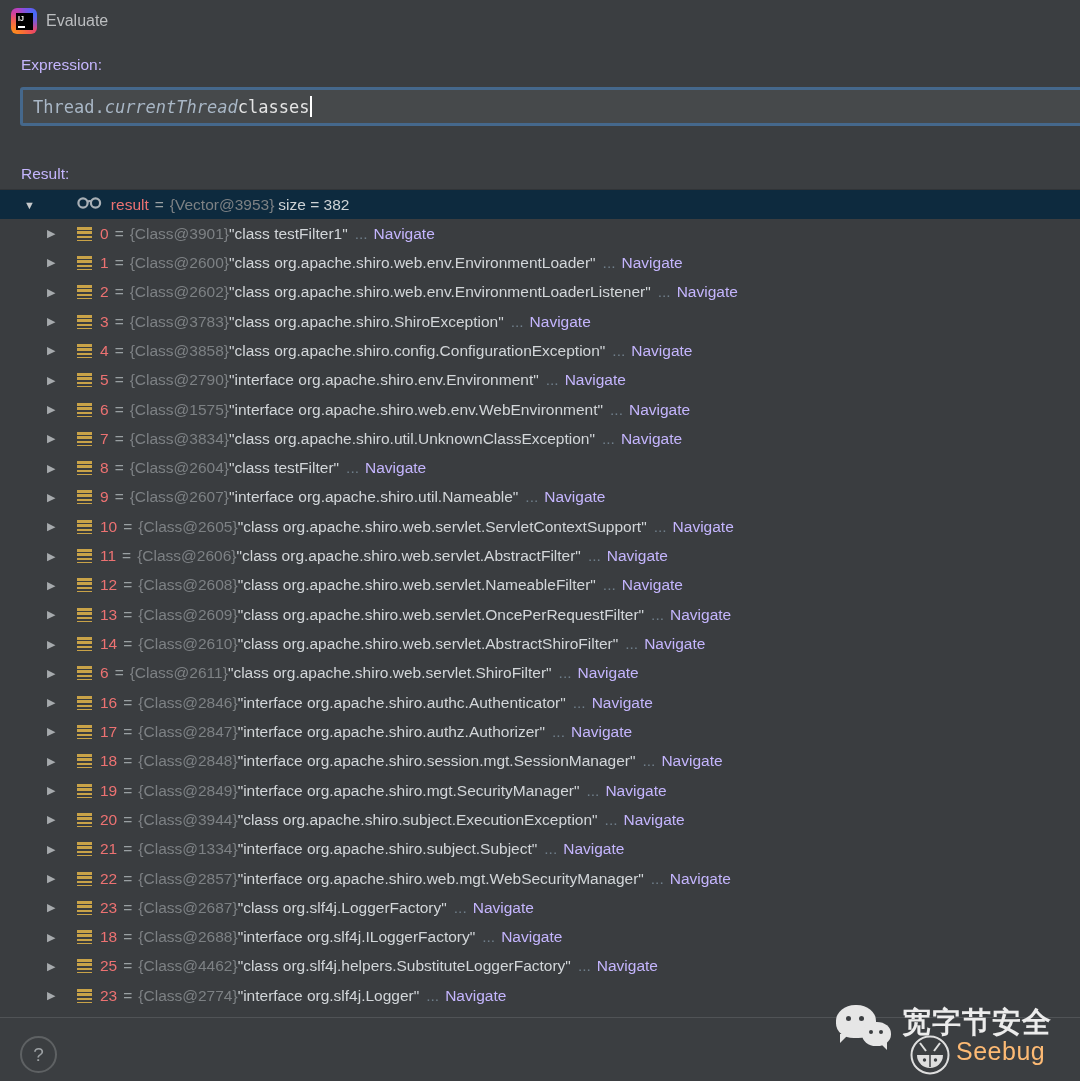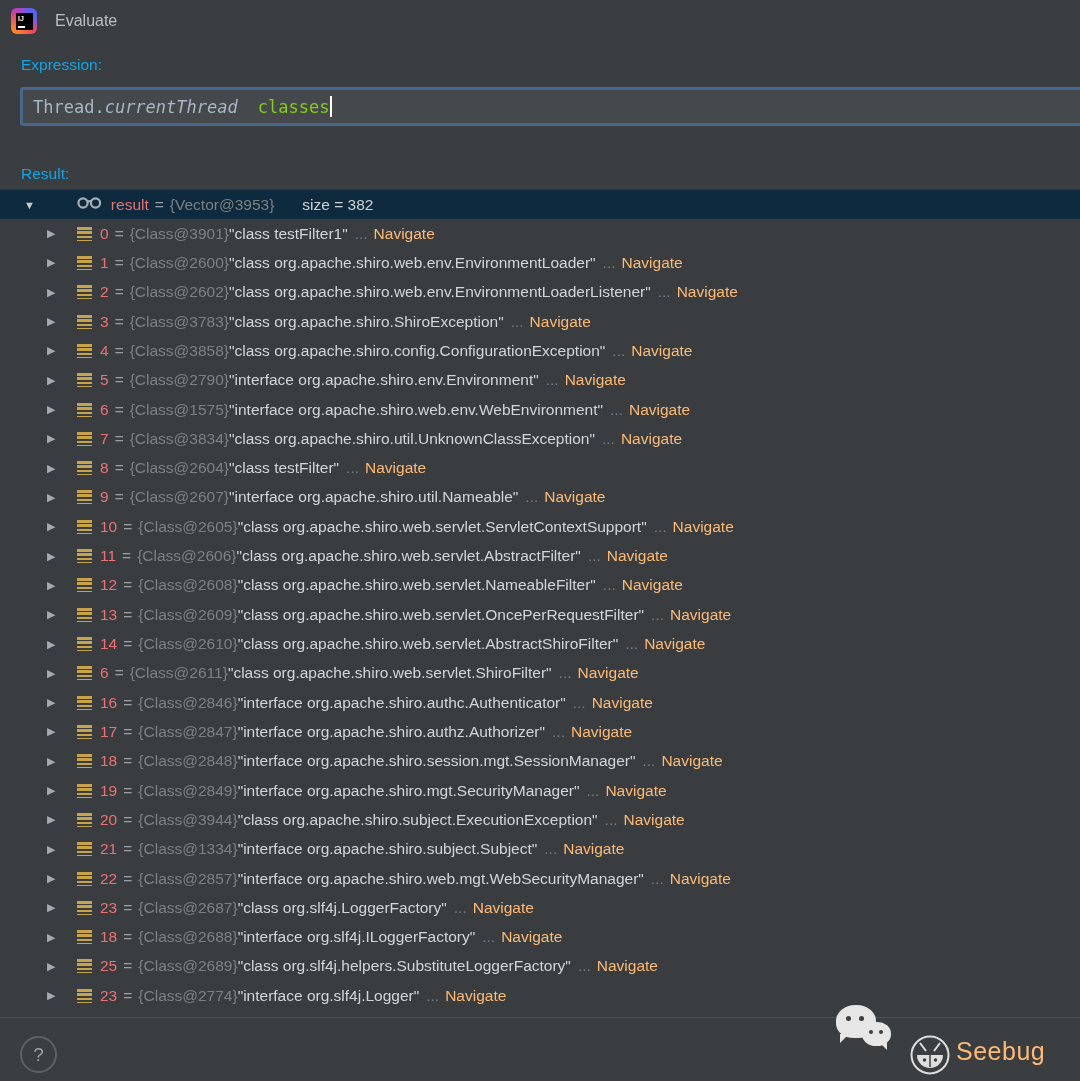--- a/index.html
+++ b/index.html
@@ -7,74 +7,74 @@
   body {
     background:#3b3e41;
     font-family:"Liberation Sans", sans-serif;
     position:relative;
     overflow:hidden;
     color:#bcbec0;
   }
 
   
   .titlebar { position:absolute; top:0; left:0; width:100%; height:42px;
-    display:flex; align-items:center; padding-left:11px; gap:18px; }
+    display:flex; align-items:center; padding-left:11px; gap:9px; }
   .idea-icon { width:26px; height:26px; border-radius:6px; position:relative;
     background:
       radial-gradient(circle at 88% 22%, #3e6dfc 0%, rgba(62,109,252,0) 55%),
       radial-gradient(circle at 10% 95%, #fd8c1e 0%, rgba(253,140,30,0) 55%),
       linear-gradient(200deg, #9a3ef0 0%, #e3447c 55%, #fc5b2d 100%); }
   .idea-icon .inner { position:absolute; left:5px; top:5px; width:17px; height:17px;
     background:#000; color:#fff; font-size:7px; font-weight:bold; padding:2px;
     line-height:7px; }
   .idea-icon .inner::after { content:""; position:absolute; left:2px; bottom:2px;
     width:7px; height:2px; background:#fff; }
   .window-title { color:#bcbec0; font-size:16px; }
 
   
-  .field-label { position:absolute; left:21px; font-size:15.5px; color:#0ea5e9; }
+  .field-label { position:absolute; left:21px; font-size:15.5px; color:#c4b5fd; }
   .expr-label { top:56px; }
   .result-label { top:165px; }
 
   
   .expr-field { position:absolute; left:20px; top:87px; width:1068px; height:39px;
     background:#46494b; border:3px solid #45688c; border-radius:3px;
     display:flex; align-items:center; padding-left:10px;
     font-family:"DejaVu Sans Mono", monospace; font-size:17px; color:#a9b7c6;
     white-space:pre; }
   .seg-italic { font-style:italic; }
-  .seg-field { color:#84cc16;margin-left:20px; }
+  .seg-field { color:#e5e5e5; }
   .caret { display:inline-block; width:2px; height:21px; background:#ffffff;
     margin-left:1px; }
 
   
   .tree { position:absolute; left:0; top:189px; width:1080px; height:829px;
     background:#3a3d40; border-top:1px solid #313437;
     border-bottom:1px solid #505356; overflow:hidden; }
   .root-row { height:29px; background:#0d2a3e; display:flex; align-items:center;
     padding-left:24px; font-size:15.5px; white-space:pre; }
   .twisty { width:15px; font-size:11px; color:#a6aaad; flex:0 0 auto; }
   .root-row .twisty { color:#c7cacc; margin-right:12px; }
   .glasses { flex:0 0 auto; margin-right:9px; }
   .name-salmon { color:#ed7272; }
   .eq { color:#9aa0a3; padding:0 6px; }
   .ref { color:#7d8184; }
-  .size-text { color:#ced3d6; margin-left:28px; }
+  .size-text { color:#ced3d6; margin-left:4px; }
 
   .rows { display:flex; flex-direction:column; }
   .tree-row { height:29.32px; flex:0 0 auto; display:flex; align-items:center;
     padding-left:47px; font-size:15.5px; white-space:pre; }
   .tree-row .twisty { margin-right:15px; }
   .bars-icon { flex:0 0 auto; width:15px; height:14px; margin-right:8px;
     background:repeating-linear-gradient(to bottom, #c9a348 0 2.6px,
       rgba(0,0,0,0) 2.6px 4.4px); }
   .idx { color:#ed7272; }
   .val { color:#d2d6d9; }
   .dots { color:#6f7e8a; padding:0 6px 0 7px; }
-  .nav { color:#fdba74; text-decoration:none; cursor:pointer; }
+  .nav { color:#c4b5fd; text-decoration:none; cursor:pointer; }
 
   
   .bottombar { position:absolute; left:0; top:1019px; width:1080px; height:62px;
     background:#3b3e41; }
   .help-btn { position:absolute; left:20px; top:17px; width:37px; height:37px;
     border-radius:50%; border:2px solid #5e6163; color:#9da1a4;
     background:transparent; font-size:19px; display:flex; align-items:center;
     justify-content:center; cursor:pointer; font-family:"Liberation Sans",sans-serif; }
 
   
@@ -405,21 +405,21 @@
     <span class="val">"interface org.slf4j.ILoggerFactory"</span>
     <span class="dots">...</span>
     <a class="nav">Navigate</a>
   </div>
 
   <div class="tree-row">
     <span class="twisty">▶</span>
     <span class="bars-icon"></span>
     <span class="idx">25</span>
     <span class="eq">=</span>
-    <span class="ref">{Class@2689}</span>
+    <span class="ref">{Class@4462}</span>
     <span class="val">"class org.slf4j.helpers.SubstituteLoggerFactory"</span>
     <span class="dots">...</span>
     <a class="nav">Navigate</a>
   </div>
 
   <div class="tree-row">
     <span class="twisty">▶</span>
     <span class="bars-icon"></span>
     <span class="idx">23</span>
     <span class="eq">=</span>
@@ -452,20 +452,21 @@
   <div class="wm-wechat">
     <div class="bubble bubble-big">
         <span class="eye l"></span>
         <span class="eye r"></span>
       </div>
     <div class="bubble bubble-small">
         <span class="eye l"></span>
         <span class="eye r"></span>
       </div>
   </div>
+  <div class="wm-cn">宽字节安全</div>
   <div class="wm-bug">
     <svg width="44" height="42" viewBox="0 0 44 42">
       <circle cx="22" cy="22" r="18.5" fill="none" stroke="#dedede" stroke-width="2"></circle>
       <path d="M9 22 a13 13 0 0 0 26 0 z" fill="#dedede"></path>
       <line x1="22" y1="22" x2="22" y2="34" stroke="#3b3e41" stroke-width="1.5"></line>
       <circle cx="16.5" cy="27" r="1.7" fill="#3b3e41"></circle>
       <circle cx="27.5" cy="27" r="1.7" fill="#3b3e41"></circle>
       <line x1="18" y1="18" x2="12" y2="10" stroke="#dedede" stroke-width="2"></line>
       <line x1="26" y1="18" x2="32" y2="10" stroke="#dedede" stroke-width="2"></line>
     </svg>

